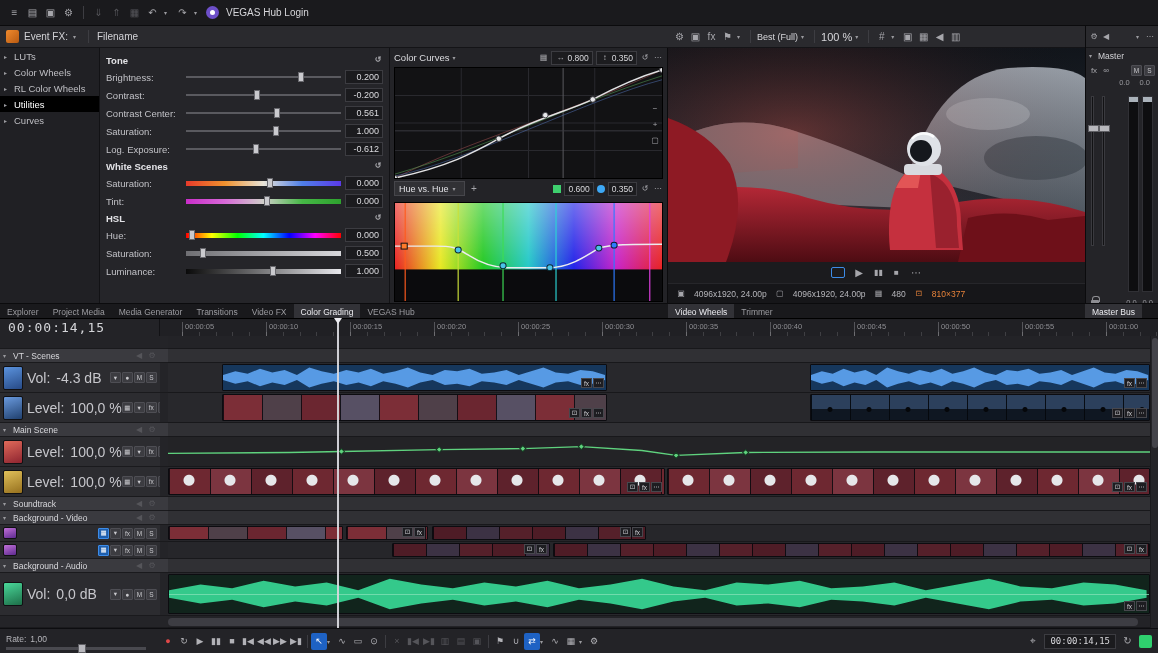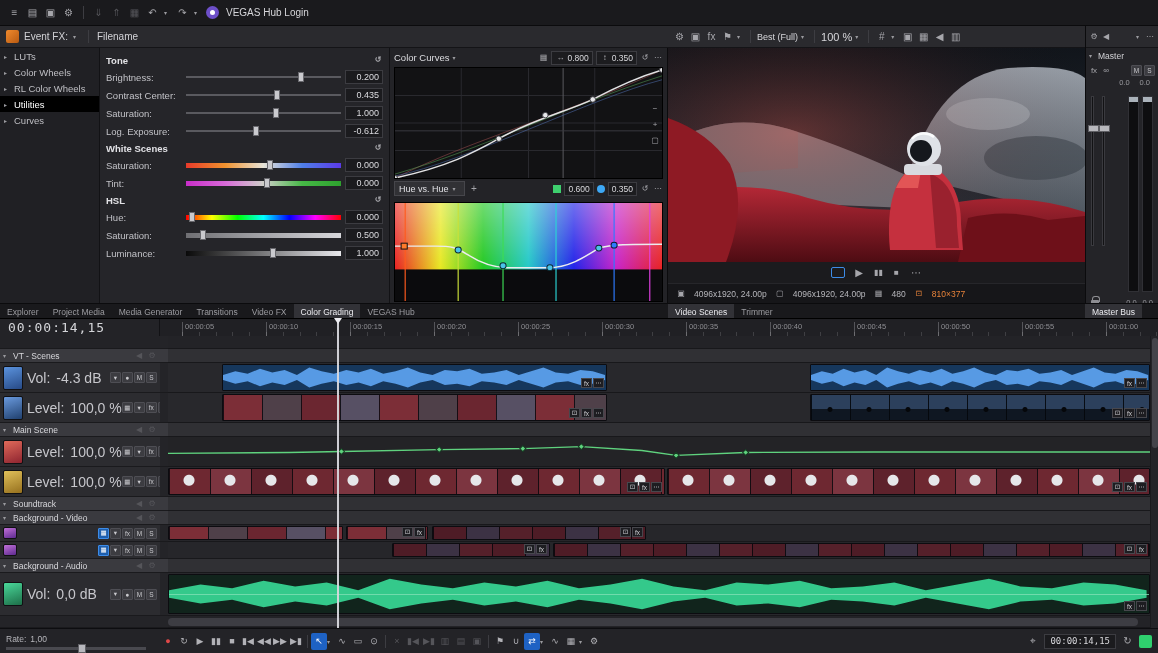--- a/index.html
+++ b/index.html
@@ -205,26 +205,34 @@
     </div>
   <div class="cc-row">
     <span class="cc-label">Brightness:</span>
     <span class="cc-slider">
         <span class="cc-track"></span>
         <span class="cc-handle" style="left:72%"></span>
       </span>
     <span class="cc-value">0.200</span>
   </div>
   <div class="cc-row">
+    <span class="cc-label">Contrast:</span>
+    <span class="cc-slider">
+        <span class="cc-track"></span>
+        <span class="cc-handle" style="left:44%"></span>
+      </span>
+    <span class="cc-value">-0.200</span>
+  </div>
+  <div class="cc-row">
     <span class="cc-label">Contrast Center:</span>
     <span class="cc-slider">
         <span class="cc-track"></span>
         <span class="cc-handle" style="left:57%"></span>
       </span>
-    <span class="cc-value">0.435</span>
+    <span class="cc-value">0.561</span>
   </div>
   <div class="cc-row">
     <span class="cc-label">Saturation:</span>
     <span class="cc-slider">
         <span class="cc-track"></span>
         <span class="cc-handle" style="left:56%"></span>
       </span>
     <span class="cc-value">1.000</span>
   </div>
   <div class="cc-row">
@@ -523,21 +531,21 @@
   <div class="tabgrp" style="left:0">
     <span class="tab">Explorer</span>
     <span class="tab">Project Media</span>
     <span class="tab">Media Generator</span>
     <span class="tab">Transitions</span>
     <span class="tab">Video FX</span>
     <span class="tab active">Color Grading</span>
     <span class="tab">VEGAS Hub</span>
   </div>
   <div class="tabgrp" style="left:668px">
-    <span class="tab active">Video Scenes</span>
+    <span class="tab active">Video Wheels</span>
     <span class="tab">Trimmer</span>
   </div>
   <div class="tabgrp" style="left:1085px">
     <span class="tab active">Master Bus</span>
   </div>
 </div>
 
 <div class="tlh abs">
   <div class="tc-big">00:00:14,15</div>
   <div class="ruler">

